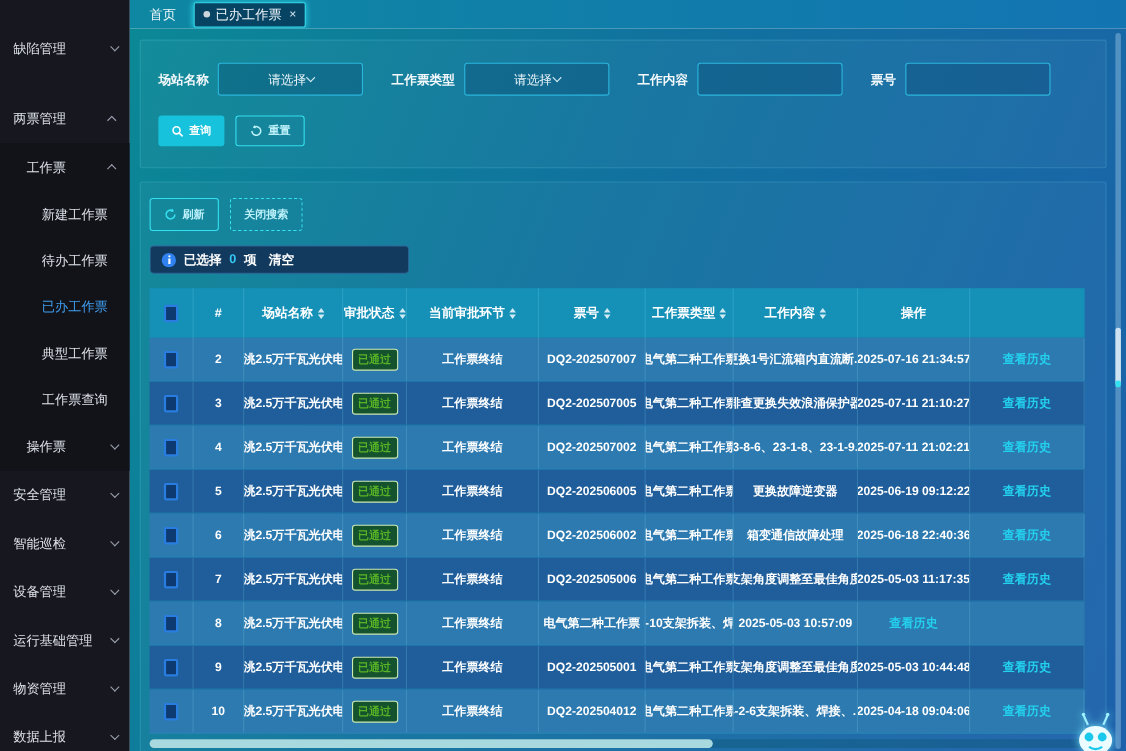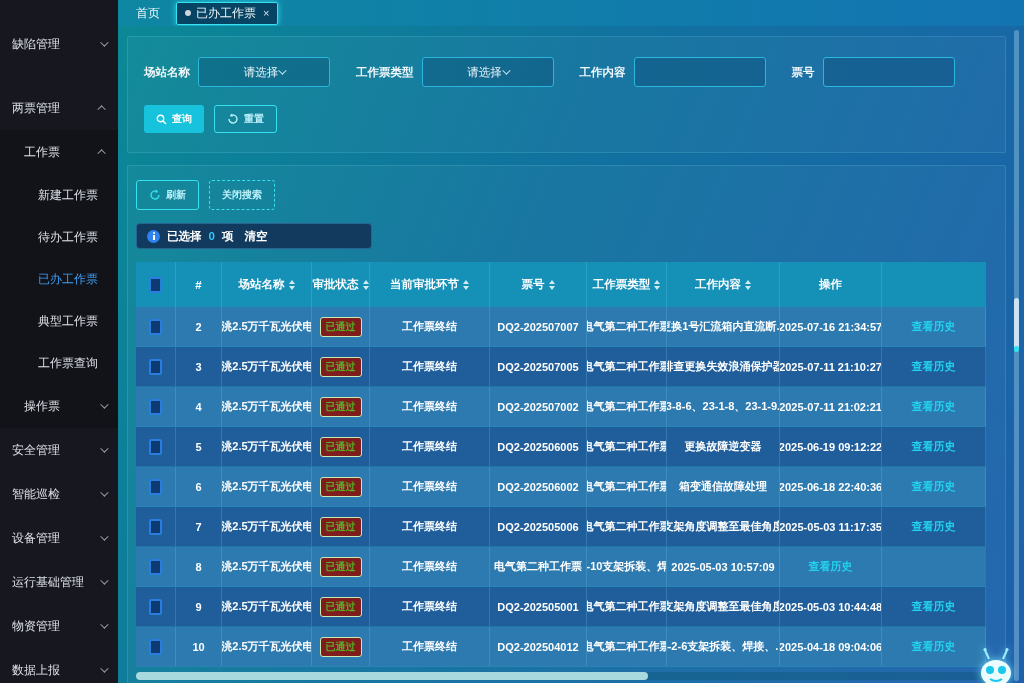--- a/index.html
+++ b/index.html
@@ -91,21 +91,21 @@
   .row-light { background:#2d7ab0; }
   .row-dark  { background:#1f5e9a; }
   .checkbox { width:13px; height:16px; border:2px solid #2a7de0; border-radius:2px;
     background:#0e3a72; cursor:pointer; }
   .sort { display:inline-flex; flex-direction:column; margin-left:4px; gap:2px; }
   .sort i { width:0; height:0; border-left:3.5px solid transparent;
     border-right:3.5px solid transparent; }
   .sort .up { border-bottom:4px solid #d2ebf3; }
   .sort .dn { border-top:4px solid #d2ebf3; }
   .sort.active .up { border-bottom-color:#35e0f0; }
-  .badge { background:#7f1d1d; color:#58b226; border:1px solid #cdeab4;
+  .badge { background:#14532d; color:#58b226; border:1px solid #cdeab4;
     border-radius:3px; font-size:10px; padding:2px 5px; font-weight:bold;text-align:right; }
   .links { display:flex; justify-content:center; }
   .link { color:#23d0ee; cursor:pointer; font-weight:bold; }
 
   
   .h-track { position:absolute; left:8px; bottom:3px; width:862px; height:8px;
     border-radius:4px; background:rgba(12,86,116,.40); }
   .h-thumb { width:512px; height:8px; border-radius:4px; background:#a7d9de;
     cursor:pointer; }
   .v-track { position:absolute; right:5px; top:4px; bottom:2px; width:5px;

